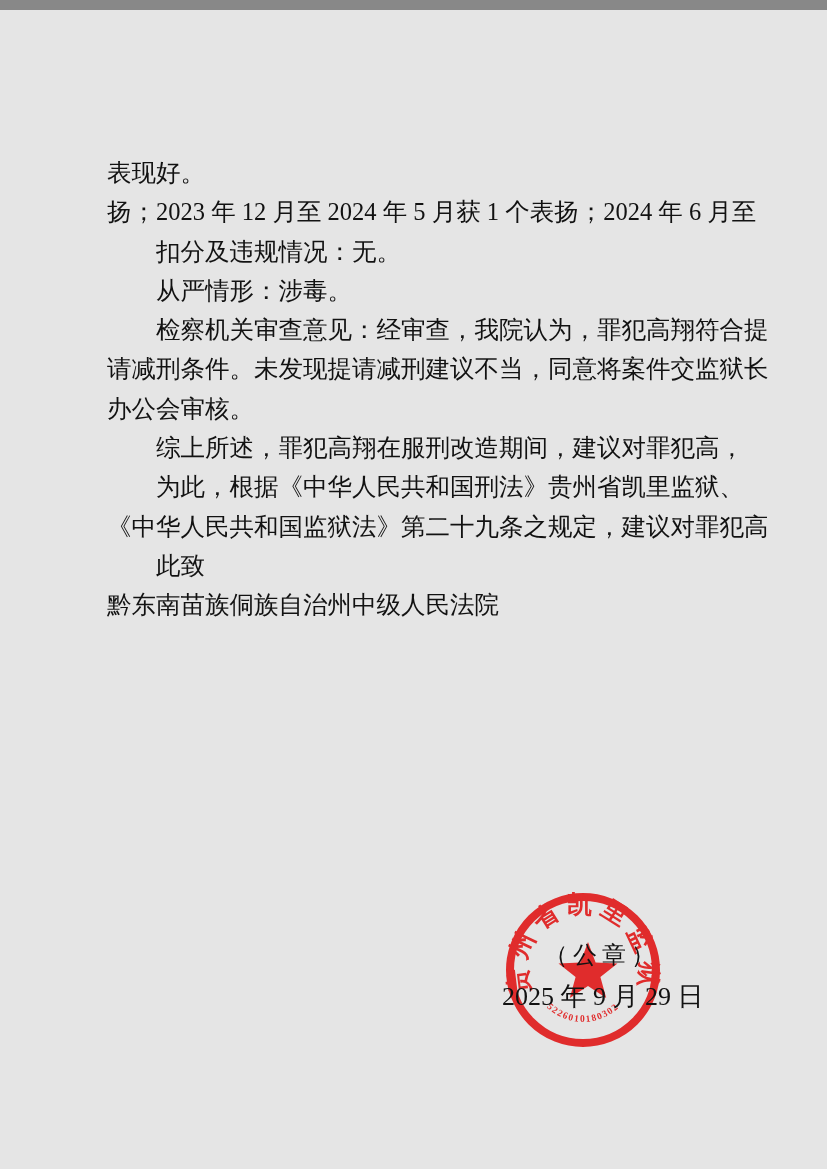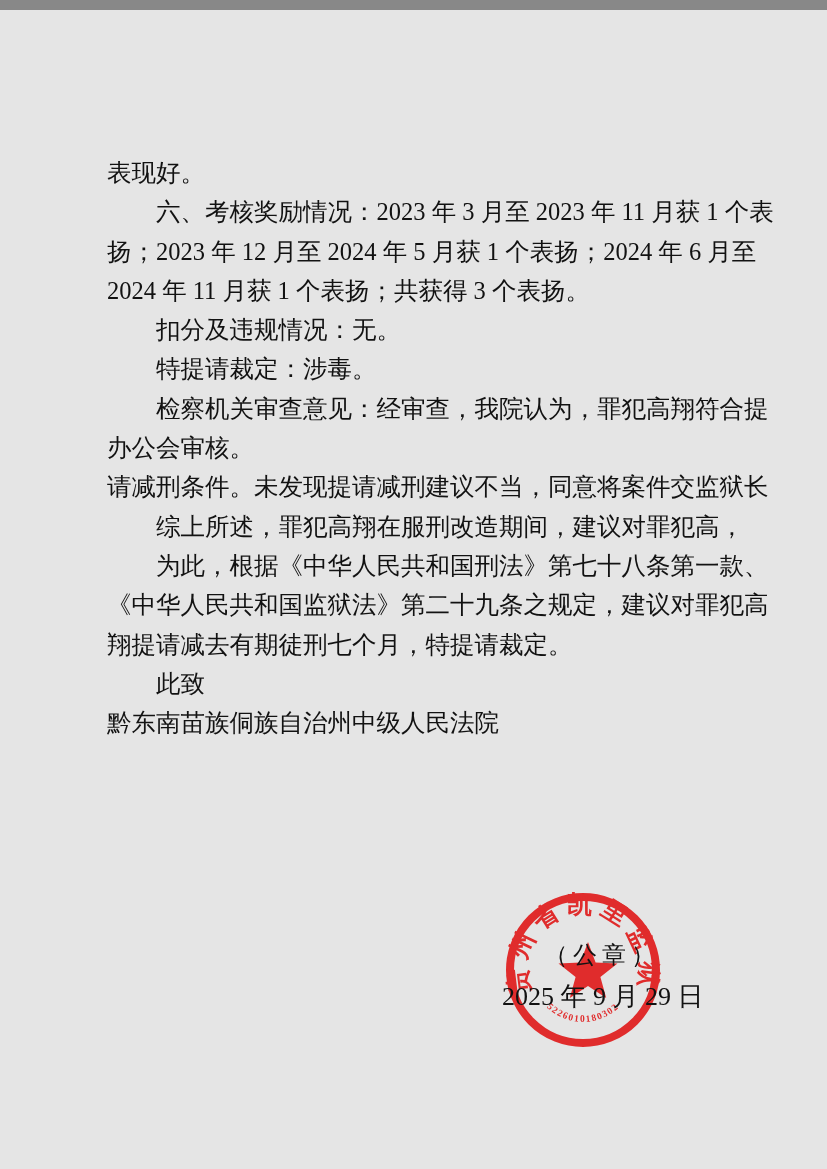--- a/index.html
+++ b/index.html
@@ -69,32 +69,29 @@
     white-space: nowrap;
   }
 </style>
 </head>
 <body>
 
 <div class="page">
 
   <div class="doc-text">
     <div class="line">表现好。</div>
-    <div class="line indent">六、考核奖励情况：2023 年 3 月至 2023 年 11 月获 1 个表</div>
     <div class="line">扬；2023 年 12 月至 2024 年 5 月获 1 个表扬；2024 年 6 月至</div>
-    <div class="line">2024 年 11 月获 1 个表扬；共获得 3 个表扬。</div>
     <div class="line indent">扣分及违规情况：无。</div>
-    <div class="line indent">特提请裁定：涉毒。</div>
+    <div class="line indent">从严情形：涉毒。</div>
     <div class="line indent">检察机关审查意见：经审查，我院认为，罪犯高翔符合提</div>
+    <div class="line">请减刑条件。未发现提请减刑建议不当，同意将案件交监狱长</div>
     <div class="line">办公会审核。</div>
-    <div class="line">请减刑条件。未发现提请减刑建议不当，同意将案件交监狱长</div>
     <div class="line indent">综上所述，罪犯高翔在服刑改造期间，建议对罪犯高，</div>
-    <div class="line indent">为此，根据《中华人民共和国刑法》第七十八条第一款、</div>
+    <div class="line indent">为此，根据《中华人民共和国刑法》贵州省凯里监狱、</div>
     <div class="line">《中华人民共和国监狱法》第二十九条之规定，建议对罪犯高</div>
-    <div class="line">翔提请减去有期徒刑七个月，特提请裁定。</div>
     <div class="line indent">此致</div>
     <div class="line">黔东南苗族侗族自治州中级人民法院</div>
   </div>
 
   <div class="seal-wrap">
     <svg class="seal-svg" width="220" height="220" viewBox="0 0 220 220">
       <defs>
         <path id="arcTop" d="M 57.5 132.3 A 57 57 0 1 1 162.5 132.3" fill="none"></path>
         <path id="arcBottom" d="M 65 136 A 52 52 0 0 0 155 136" fill="none"></path>
       </defs>

